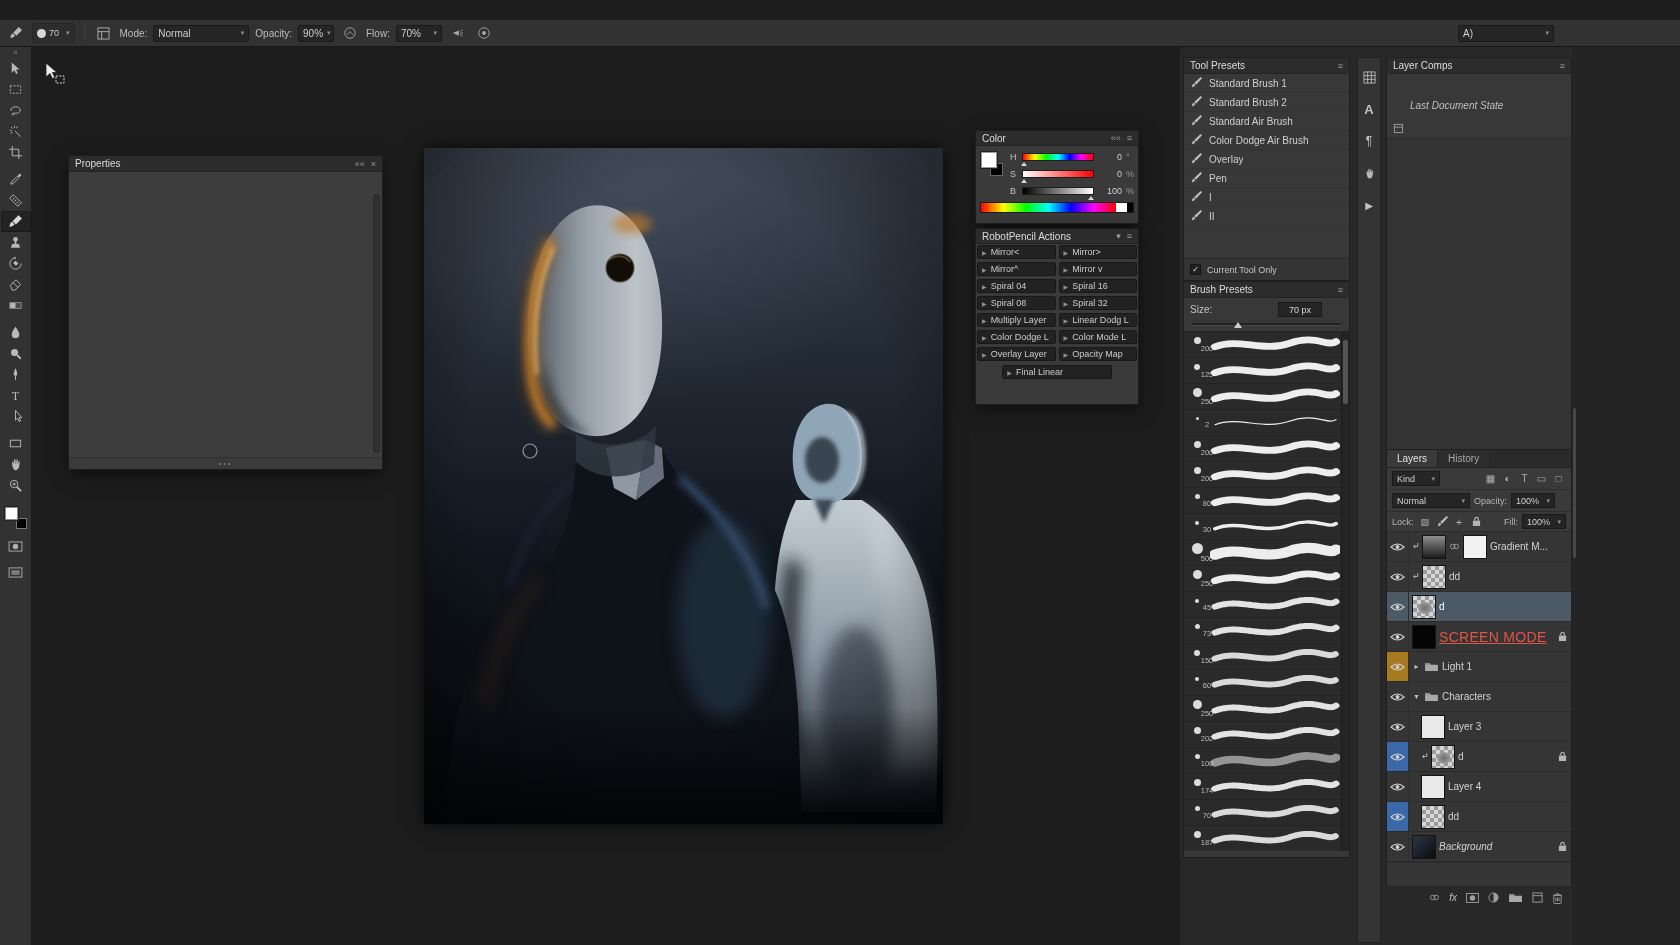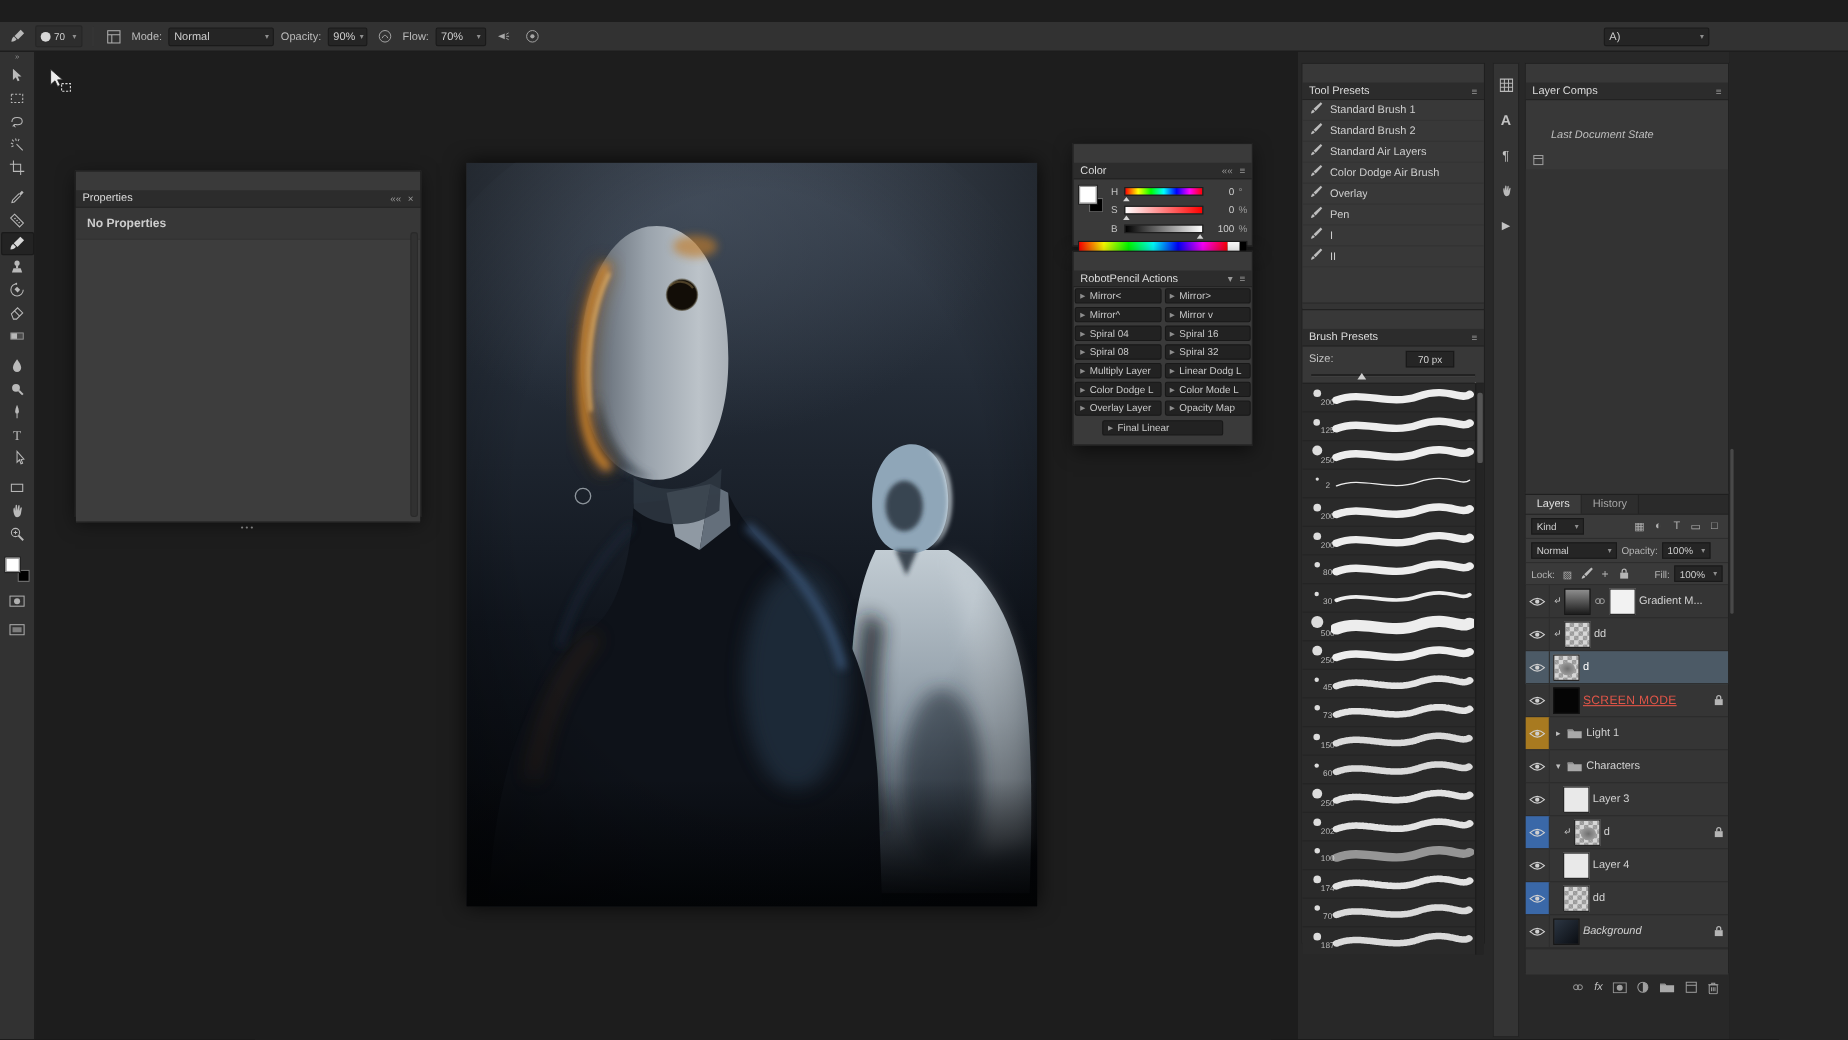--- a/index.html
+++ b/index.html
@@ -37,21 +37,21 @@
   .tb-small{width:30px;height:20px;display:flex;align-items:center;justify-content:center;margin-top:6px;}
 
   
   .workarea{position:absolute;left:32px;top:47px;width:1148px;height:898px;background:#1d1d1d;overflow:hidden;}
   .canvas{position:absolute;left:392px;top:101px;width:519px;height:676px;box-shadow:0 0 18px rgba(0,0,0,.8);}
   .canvas svg{display:block;width:100%;height:100%;}
   .mouse-cursor{position:absolute;left:12px;top:15px;width:22px;height:24px;z-index:5;}
 
   
   .panel{position:absolute;background:#3a3a3a;border:1px solid #1e1e1e;box-shadow:0 5px 16px rgba(0,0,0,.55);z-index:20;}
-  .phead{height:16px;background:#2c2c2c;border-bottom:1px solid #222;display:flex;align-items:center;padding:0 6px;font-size:10px;color:#dcdcdc;margin-top:17px;}
+  .phead{height:16px;background:#2c2c2c;border-bottom:1px solid #222;display:flex;align-items:center;padding:0 6px;font-size:10px;color:#dcdcdc;}
   .phead .sp{flex:1;}
   .hdr-ic{color:#9a9a9a;font-size:9px;margin-left:6px;}
 
   
   .prop-body{position:relative;height:calc(100% - 28px);background:#3d3d3d;}
   .prop-empty{display:block;padding:8px 10px;font-size:11px;font-weight:bold;color:#cdcdcd;background:#373737;border-bottom:1px solid #323232;}
   .prop-scroll{position:absolute;right:2px;top:22px;bottom:4px;width:7px;background:#313131;border:1px solid #2a2a2a;border-radius:3px;}
   .prop-foot{height:11px;border-top:1px solid #2e2e2e;display:flex;align-items:center;justify-content:center;color:#7d7d7d;font-size:7px;letter-spacing:2px;}
 
   
@@ -137,21 +137,21 @@
   .th{width:24px;height:24px;border:1px solid #141414;flex:0 0 auto;position:relative;}
   .th-checker,.th-checker-content{background-image:linear-gradient(45deg,#9a9a9a 25%,transparent 25%,transparent 75%,#9a9a9a 75%),linear-gradient(45deg,#9a9a9a 25%,#d6d6d6 25%,#d6d6d6 75%,#9a9a9a 75%);background-size:8px 8px;background-position:0 0,4px 4px;background-color:#d6d6d6;}
   .th .blob{position:absolute;left:5px;top:6px;width:14px;height:12px;border-radius:50%;background:radial-gradient(#6f6f6f,#9c9c9c 70%,transparent 75%);}
   .th-black{background:#050505;}
   .th-white{background:#e9e9e9;}
   .th-grad{background:linear-gradient(180deg,#8e8e8e,#1c1c1c);}
   .th-mask{background:#f2f2f2;}
   .th-dark{background:linear-gradient(135deg,#2c3643,#0a0d12);}
   .lr-name{flex:1;font-size:10px;color:#d2d2d2;white-space:nowrap;overflow:hidden;text-overflow:ellipsis;}
   .layer-row.sel .lr-name{color:#fff;}
-  .lr-name.red{color:#e05548;text-decoration:underline;font-size:11px;letter-spacing:.3px;}
+  .lr-name.red{color:#e05548;text-decoration:underline;font-size:14px;letter-spacing:.3px;}
   .lr-name.ital{font-style:italic;}
   .lockic{margin-left:auto;}
   .ly-foot{height:24px;border-top:1px solid #2a2a2a;background:#363636;display:flex;align-items:center;justify-content:flex-end;gap:9px;padding:0 8px;}
 </style>
 </head>
 <body>
 
 <div id="app">
 
 
@@ -449,21 +449,20 @@
   <div class="dock-scrollhint"></div>
 
   <div class="panel" style="left:68px;top:155px;width:315px;height:315px;">
     <div class="phead">
       <span>Properties</span>
       <span class="sp"></span>
       <span class="hdr-ic">««</span>
       <span class="hdr-ic">×</span>
     </div>
     <div class="prop-body">
-      <span class="prop-empty">No Properties</span>
       <div class="prop-scroll"></div>
     </div>
     <div class="prop-foot">•••</div>
   </div>
 
   <div class="panel" style="left:975px;top:130px;width:164px;height:94px;">
     <div class="phead" style="height:15px;">
       <span>Color</span>
       <span class="sp"></span>
       <span class="hdr-ic">««</span>
@@ -600,21 +599,21 @@
               <path d="M11.5 1 L13 2.5 L6.5 9.5 L4.5 7.5 Z" fill="#bdbdbd"></path>
               <path d="M4 8.2 C3 8.8 2.1 10.4 2 12 C3.6 11.9 5.1 11 5.7 10 Z" fill="#bdbdbd"></path>
             </svg></span>
           <span class="tp-label">Standard Brush 2</span>
         </div>
         <div class="tp-row">
           <span class="tp-ic"><svg viewBox="0 0 14 14" width="13" height="13">
               <path d="M11.5 1 L13 2.5 L6.5 9.5 L4.5 7.5 Z" fill="#bdbdbd"></path>
               <path d="M4 8.2 C3 8.8 2.1 10.4 2 12 C3.6 11.9 5.1 11 5.7 10 Z" fill="#bdbdbd"></path>
             </svg></span>
-          <span class="tp-label">Standard Air Layers</span>
+          <span class="tp-label">Standard Air Brush</span>
         </div>
         <div class="tp-row">
           <span class="tp-ic"><svg viewBox="0 0 14 14" width="13" height="13">
               <path d="M11.5 1 L13 2.5 L6.5 9.5 L4.5 7.5 Z" fill="#bdbdbd"></path>
               <path d="M4 8.2 C3 8.8 2.1 10.4 2 12 C3.6 11.9 5.1 11 5.7 10 Z" fill="#bdbdbd"></path>
             </svg></span>
           <span class="tp-label">Color Dodge Air Brush</span>
         </div>
         <div class="tp-row">
           <span class="tp-ic"><svg viewBox="0 0 14 14" width="13" height="13">

